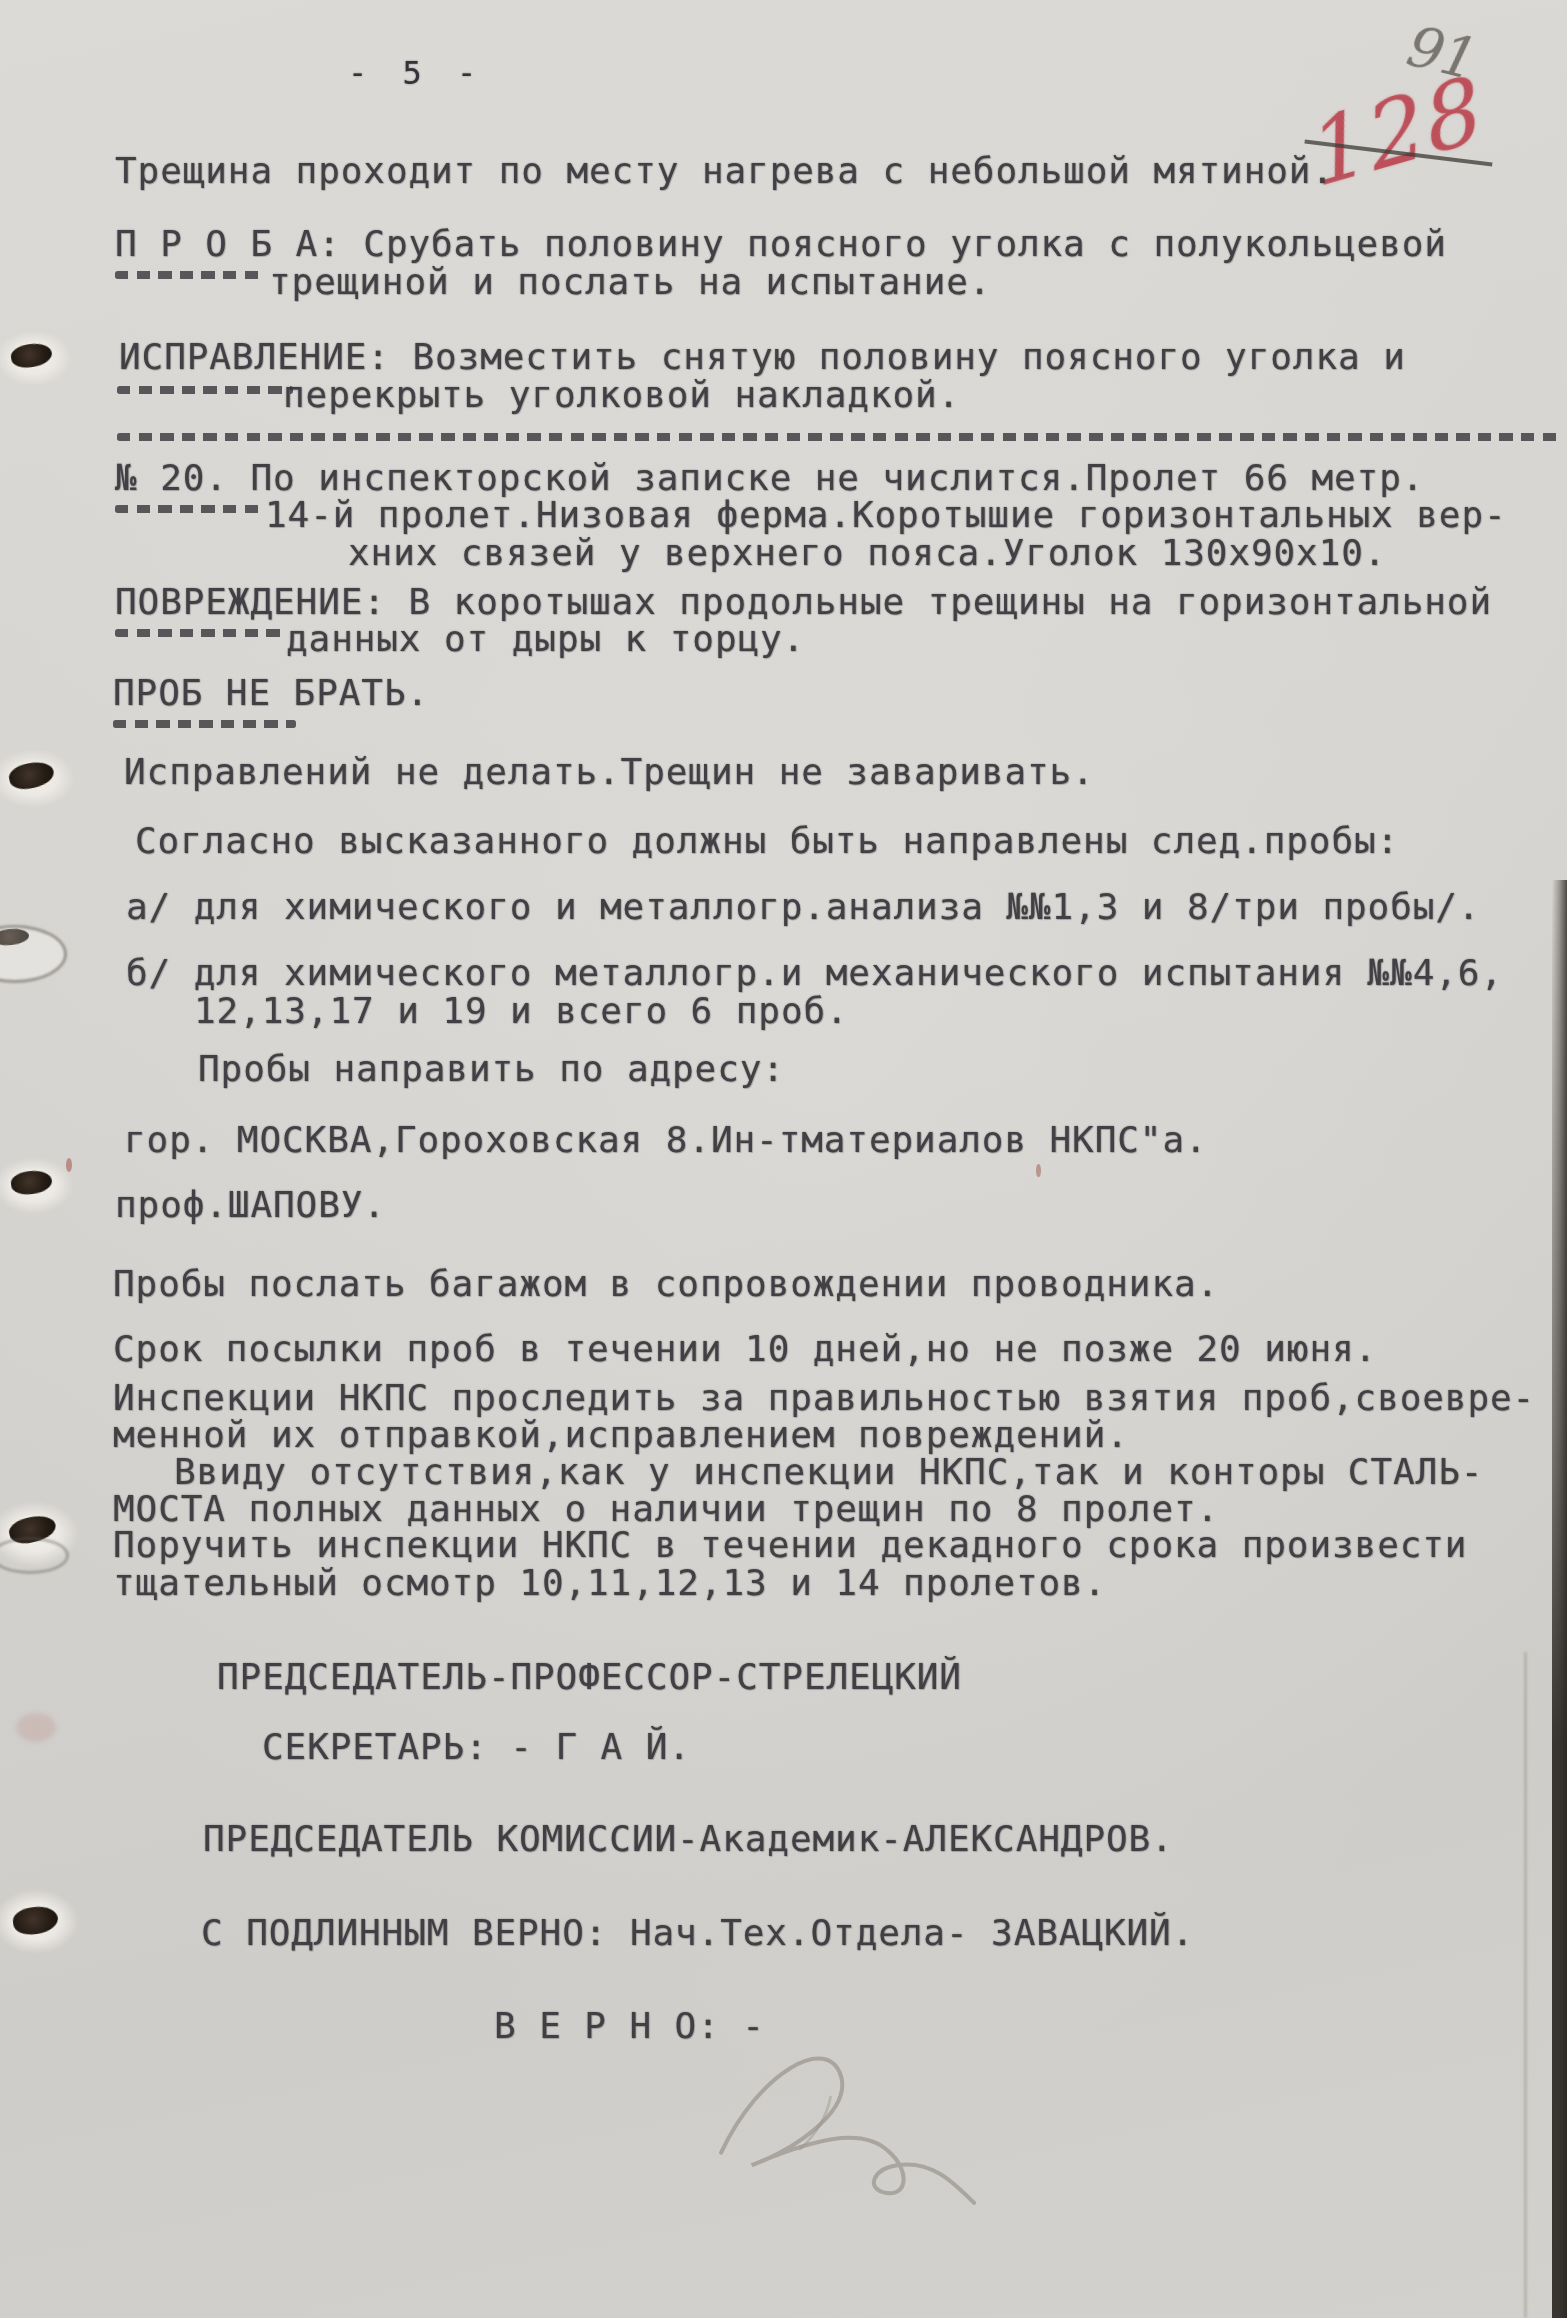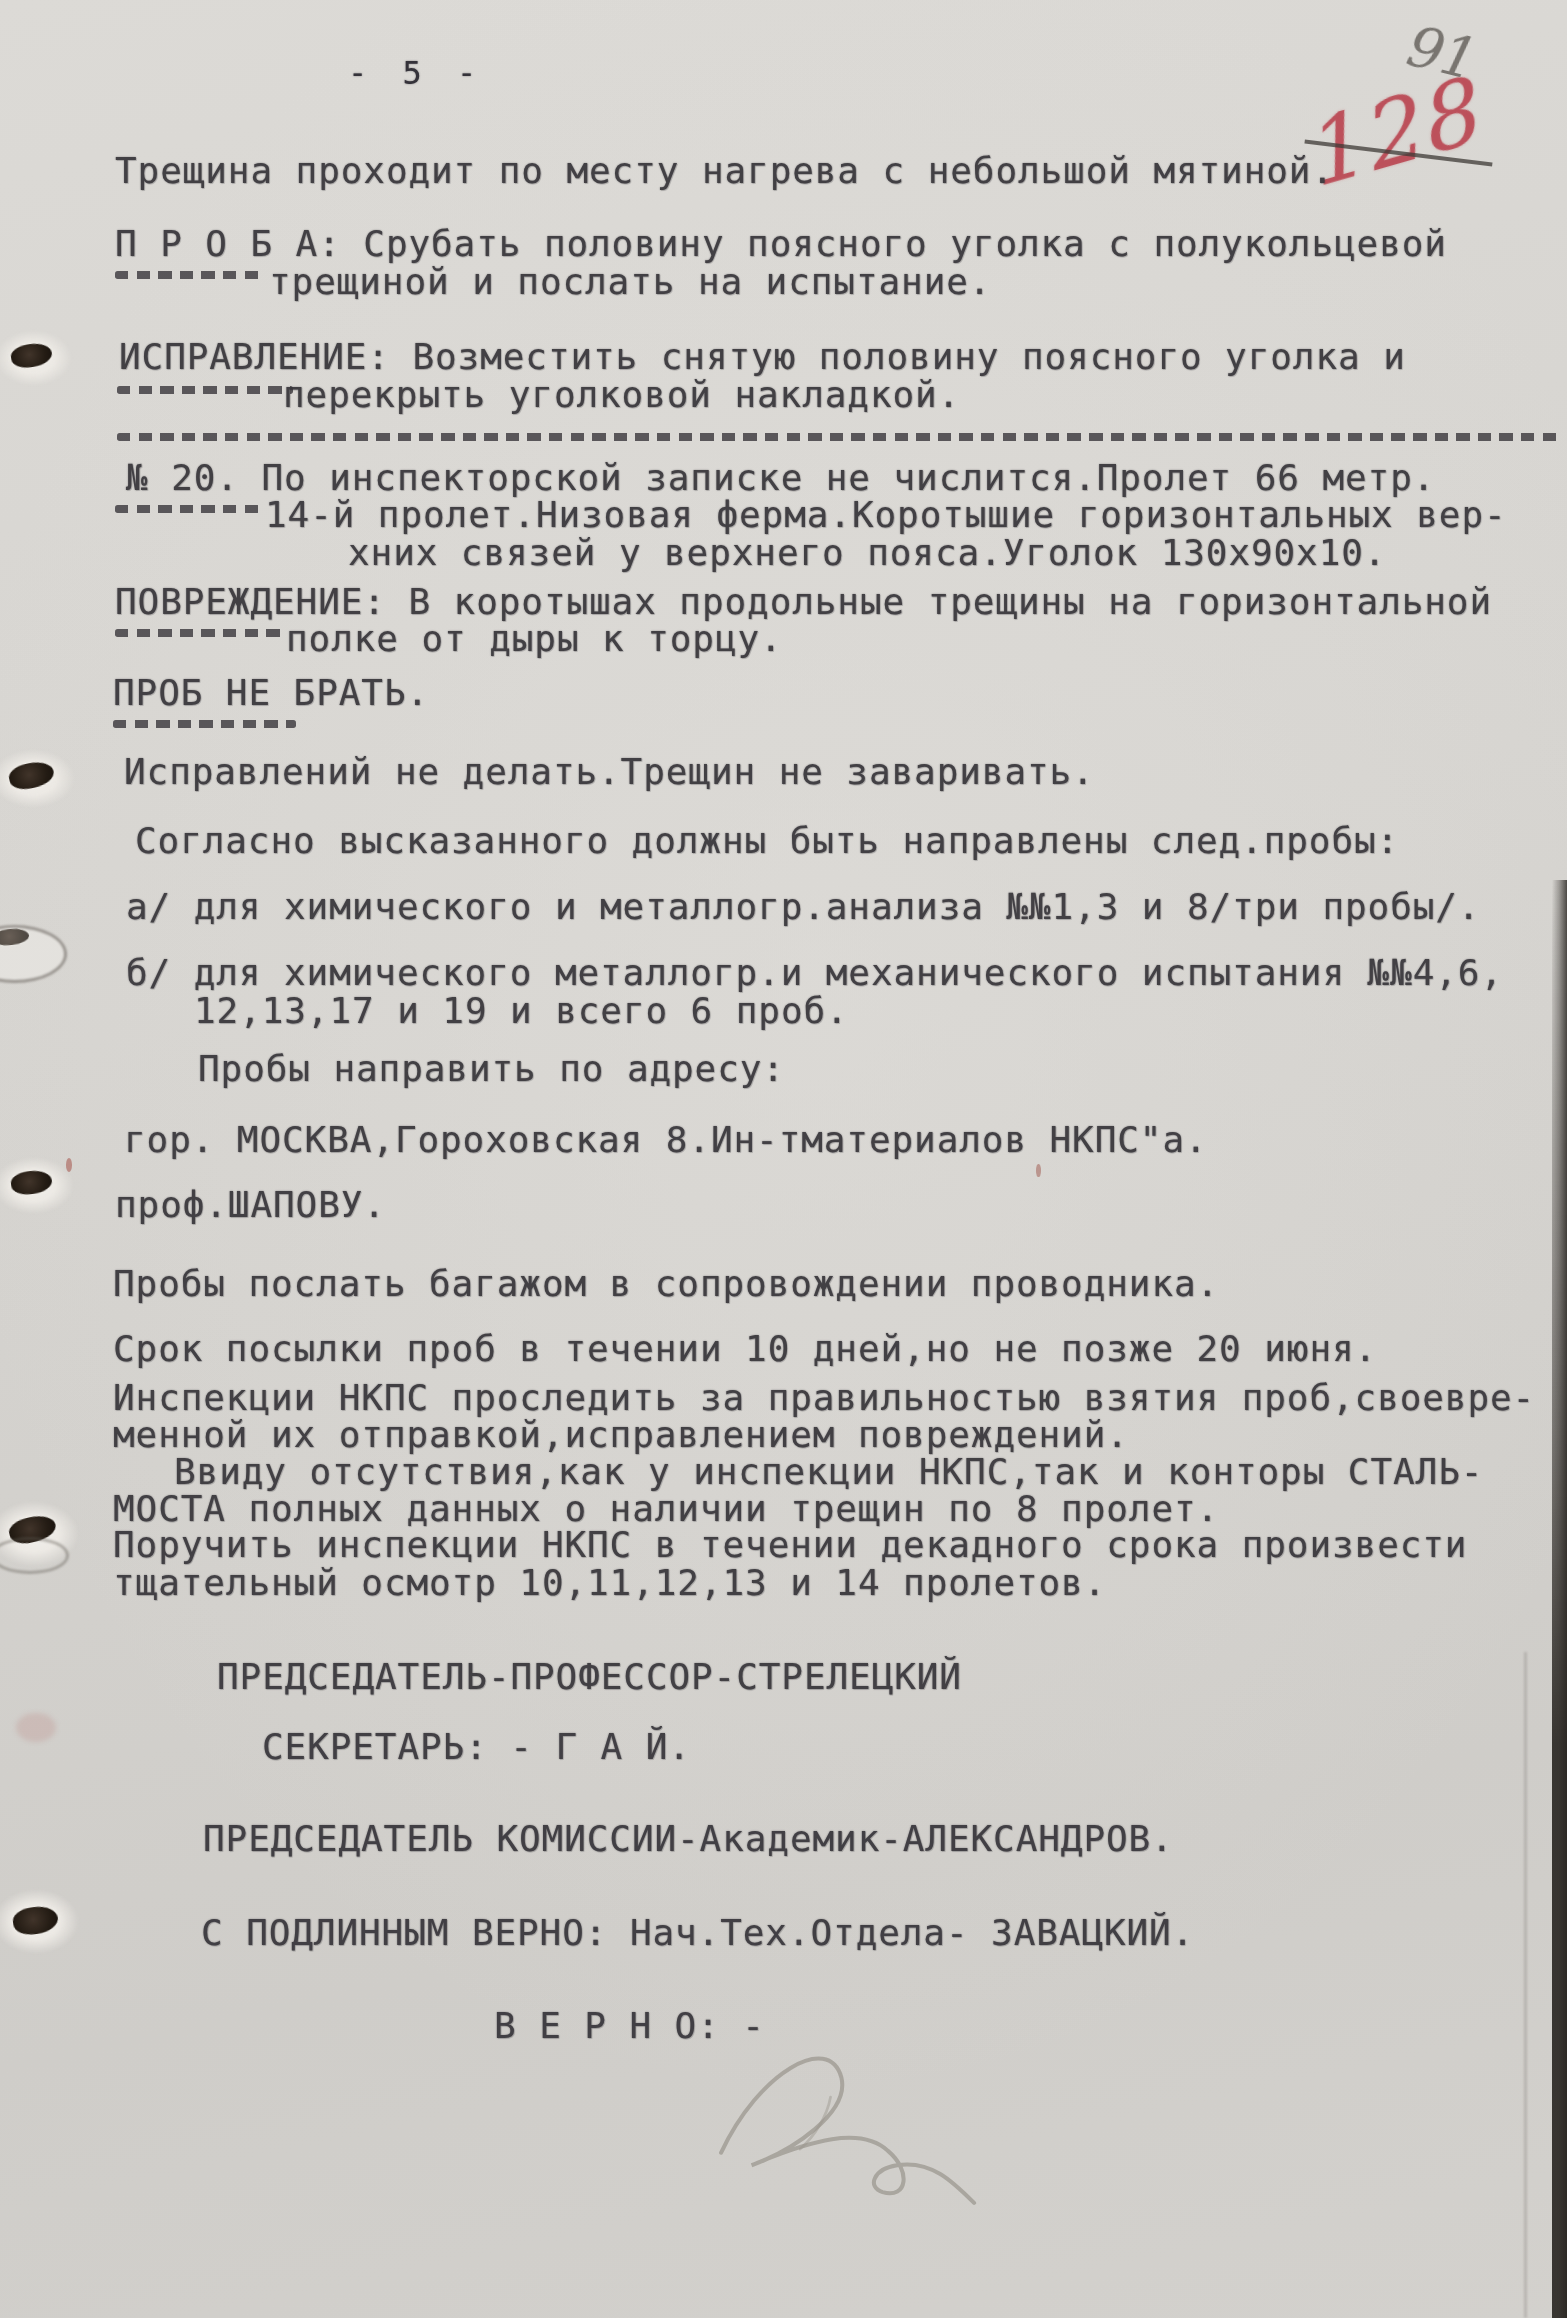--- a/index.html
+++ b/index.html
@@ -119,27 +119,27 @@
 
   <div id="lines">
       <div class="tline" style="left: 115px; top: 153px;">Трещина проходит по месту нагрева с небольшой мятиной.</div>
       <div class="tline" style="left: 115px; top: 226px;">П Р О Б А: Срубать половину поясного уголка с полукольцевой</div>
       <div class="dashes" style="width: 151px; left: 115px; top: 271px;"></div>
       <div class="tline" style="left: 269px; top: 264px;">трещиной и послать на испытание.</div>
       <div class="tline" style="left: 119px; top: 339px;">ИСПРАВЛЕНИЕ: Возместить снятую половину поясного уголка и</div>
       <div class="dashes" style="width: 176px; left: 117px; top: 386px;"></div>
       <div class="tline" style="left: 283px; top: 377px;">перекрыть уголковой накладкой.</div>
       <div class="dashes" style="width: 1446px; left: 117px; top: 433px;"></div>
-      <div class="tline" style="left: 115px; top: 460px; margin-left: 11px;">№ 20. По инспекторской записке не числится.Пролет 66 метр.</div>
+      <div class="tline" style="left: 115px; top: 460px;">№ 20. По инспекторской записке не числится.Пролет 66 метр.</div>
       <div class="dashes" style="width: 145px; left: 115px; top: 505px;"></div>
       <div class="tline" style="left: 265px; top: 497px;">14-й пролет.Низовая ферма.Коротышие горизонтальных вер-</div>
       <div class="tline" style="left: 348px; top: 535px;">хних связей у верхнего пояса.Уголок 130х90х10.</div>
       <div class="tline" style="left: 115px; top: 584px;">ПОВРЕЖДЕНИЕ: В коротышах продольные трещины на горизонтальной</div>
       <div class="dashes" style="width: 171px; left: 115px; top: 629px;"></div>
-      <div class="tline" style="left: 286px; top: 621px;">полке от дыры к торцу.</div>
+      <div class="tline" style="left: 286px; top: 621px;">данных от дыры к торцу.</div>
       <div class="tline" style="left: 113px; top: 675px;">ПРОБ НЕ БРАТЬ.</div>
       <div class="dashes" style="width: 183px; left: 113px; top: 720px;"></div>
       <div class="tline" style="left: 124px; top: 754px;">Исправлений не делать.Трещин не заваривать.</div>
       <div class="tline" style="left: 135px; top: 823px;">Согласно высказанного должны быть направлены след.пробы:</div>
       <div class="tline" style="left: 126px; top: 889px;">а/ для химического и металлогр.анализа №№1,3 и 8/три пробы/.</div>
       <div class="tline" style="left: 126px; top: 955px;">б/ для химического металлогр.и механического испытания №№4,6,</div>
       <div class="tline" style="left: 194px; top: 993px;">12,13,17 и 19 и всего 6 проб.</div>
       <div class="tline" style="left: 198px; top: 1051px;">Пробы направить по адресу:</div>
       <div class="tline" style="left: 124px; top: 1122px;">гор. МОСКВА,Гороховская 8.Ин-тматериалов НКПС"а.</div>
       <div class="tline" style="left: 115px; top: 1187px;">проф.ШАПОВУ.</div>

